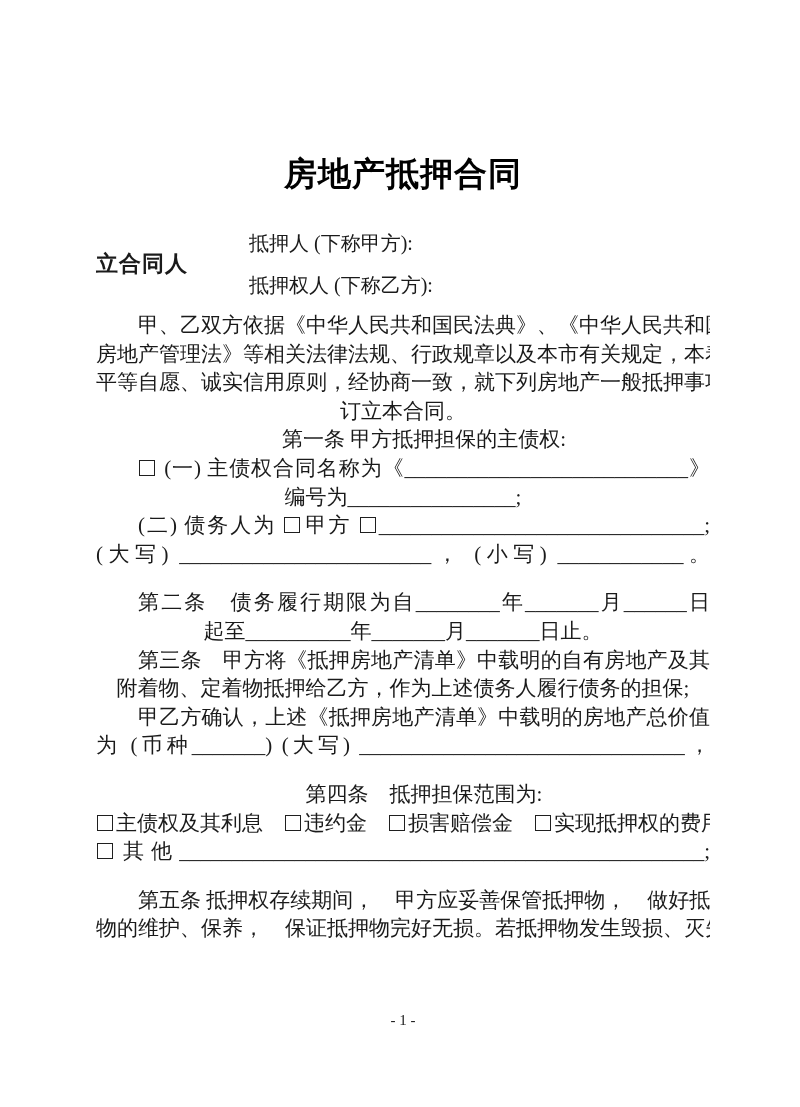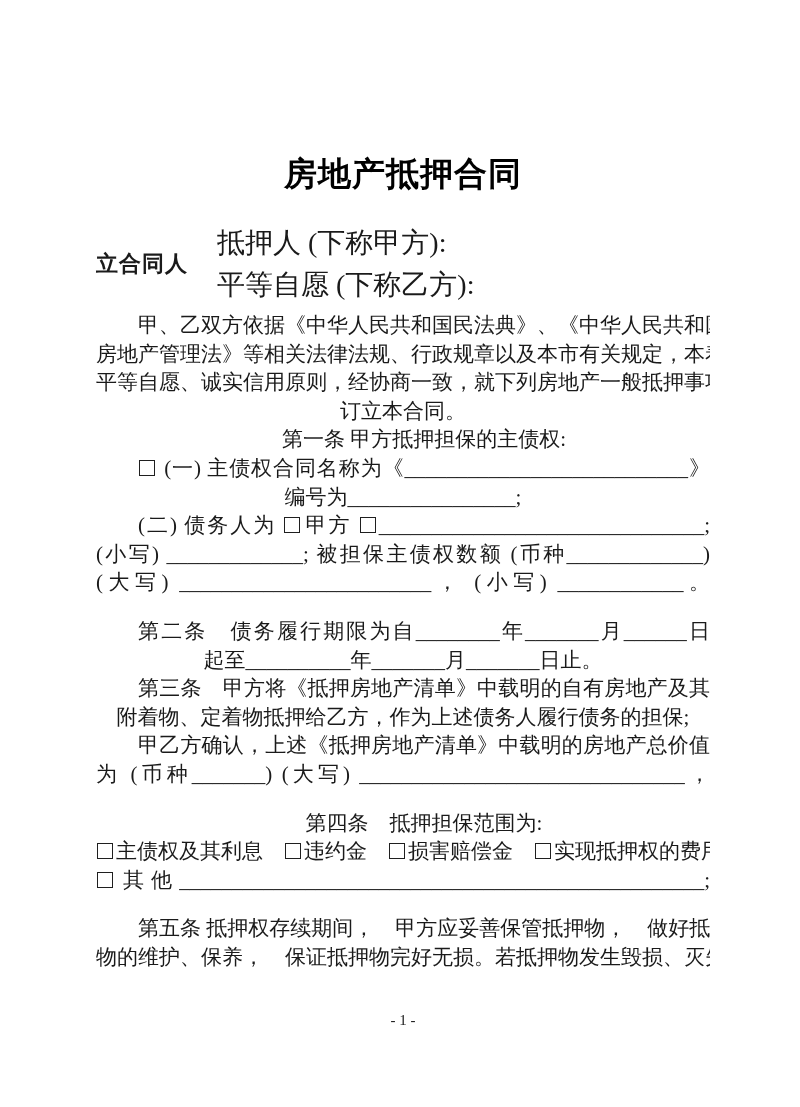--- a/index.html
+++ b/index.html
@@ -33,23 +33,24 @@
     align-items: center;
   }
   .parties-label {
     font-size: 22px;
     font-weight: bold;
     white-space: pre;
     margin-right: 29px;
     letter-spacing: 1px;
   }
   .party-line {
-    font-size: 28px;
+    font-size: 20px;
     line-height: 42px;
     white-space: pre;
+    margin-left: 32px;
   }
   .body {
     margin-top: 5px;
     font-size: 21px;
   }
   .line {
     line-height: 28.6px;
     white-space: pre;
     overflow: hidden;
     text-align: center;
@@ -83,34 +84,33 @@
 <body>
 
 <div class="page">
 
   <h1 class="title">房地产抵押合同</h1>
 
   <div class="parties">
     <div class="parties-label">立合同人</div>
     <div class="parties-lines">
       <div class="party-line">抵押人 (下称甲方):</div>
-      <div class="party-line">平等自愿 (下称乙方):</div>
+      <div class="party-line">抵押权人 (下称乙方):</div>
     </div>
   </div>
 
   <div class="body" id="body-lines">
       <div class="line ind just"><span>甲、乙双方依据《中华人民共和国民法典》、《中华人民共和国</span></div>
       <div class="line just"><span>房地产管理法》等相关法律法规、行政规章以及本市有关规定，本着</span></div>
       <div class="line just"><span>平等自愿、诚实信用原则，经协商一致，就下列房地产一般抵押事项</span></div>
       <div class="line"><span>订立本合同。</span></div>
       <div class="line ind"><span>第一条 甲方抵押担保的主债权:</span></div>
       <div class="line ind just"><span class="cbx"></span><span> (一) 主债权合同名称为《___________________________》</span></div>
       <div class="line"><span>编号为________________;</span></div>
       <div class="line ind just"><span>(二) 债务人为 </span><span class="cbx"></span><span>甲方 </span><span class="cbx"></span><span>_______________________________;</span></div>
-      <div class="line just"><span>(小写) _____________; 被担保主债权数额 (币种_____________)</span></div>
       <div class="line just"><span>(大写) ________________________， (小写) ____________。</span></div>
       <div class="line ind just mt"><span>第二条　债务履行期限为自________年_______月______日</span></div>
       <div class="line"><span>起至__________年_______月_______日止。</span></div>
       <div class="line ind just"><span>第三条　甲方将《抵押房地产清单》中载明的自有房地产及其</span></div>
       <div class="line"><span>附着物、定着物抵押给乙方，作为上述债务人履行债务的担保;</span></div>
       <div class="line ind just"><span>甲乙方确认，上述《抵押房地产清单》中载明的房地产总价值</span></div>
       <div class="line just"><span>为 (币种_______) (大写) _______________________________，</span></div>
       <div class="line ind mt"><span>第四条　抵押担保范围为:</span></div>
       <div class="line just"><span class="cbx"></span><span>主债权及其利息　</span><span class="cbx"></span><span>违约金　</span><span class="cbx"></span><span>损害赔偿金　</span><span class="cbx"></span><span>实现抵押权的费用</span></div>
       <div class="line just"><span class="cbx"></span><span>其他__________________________________________________;</span></div>

